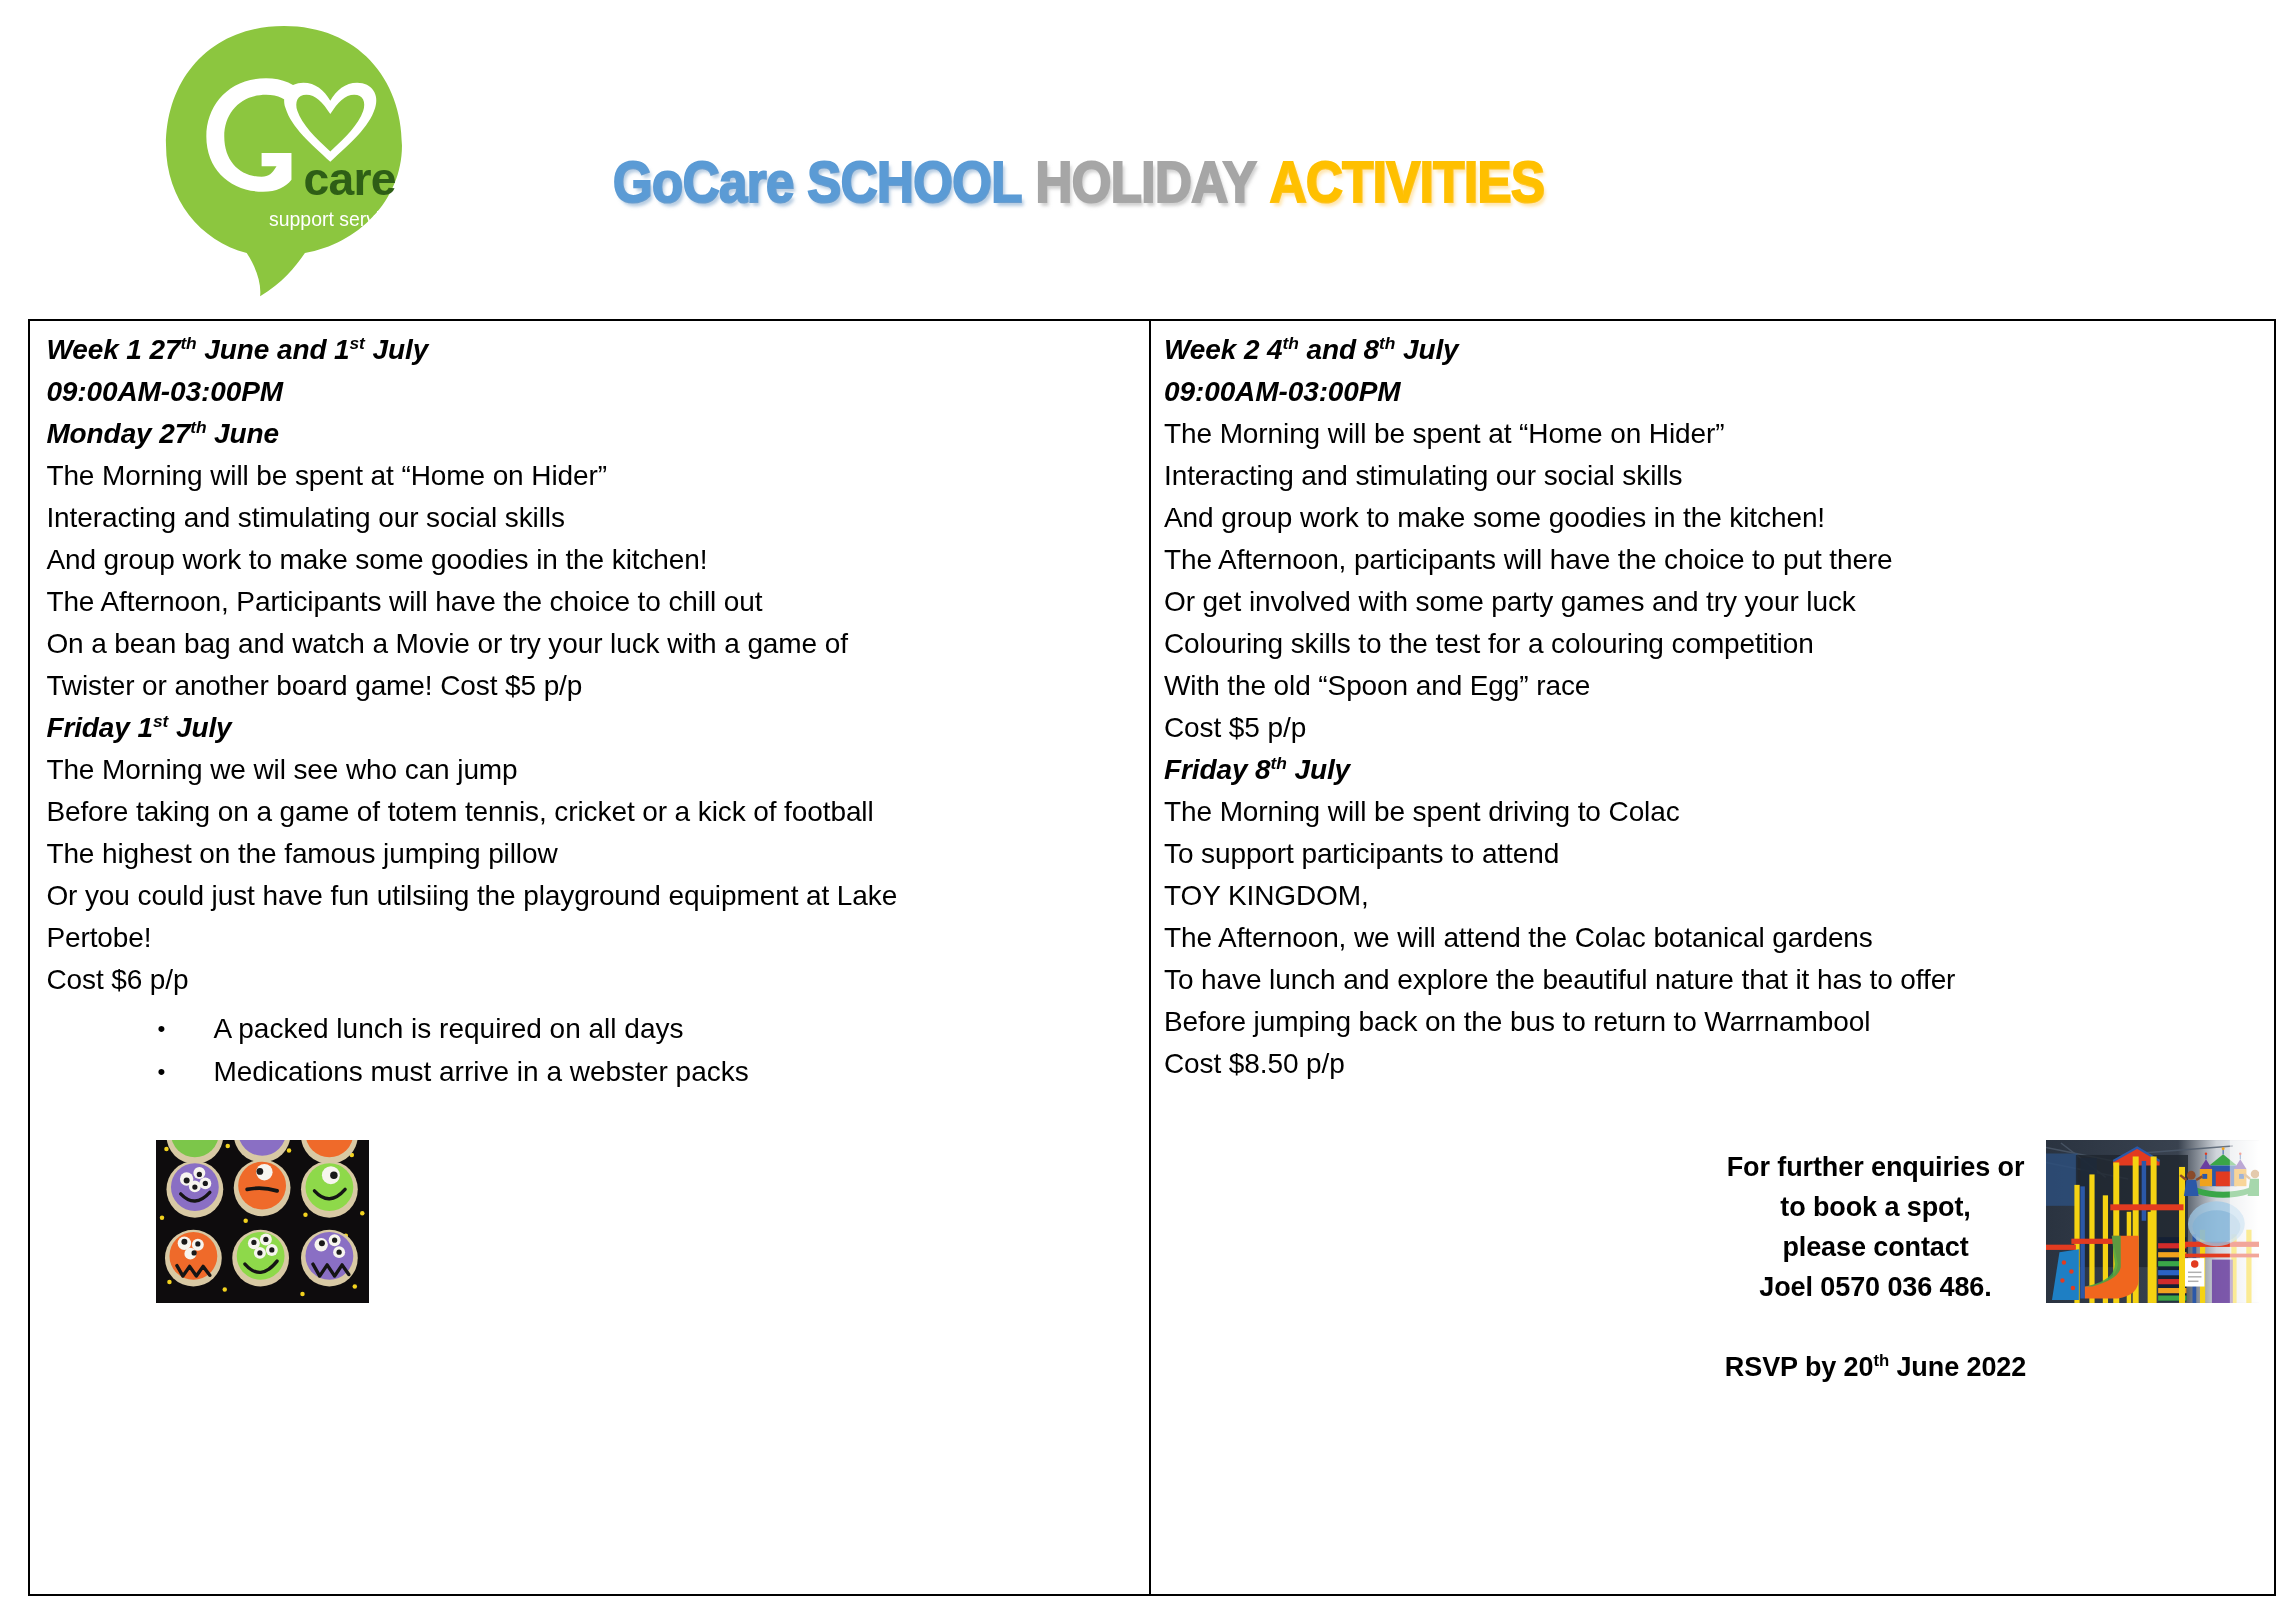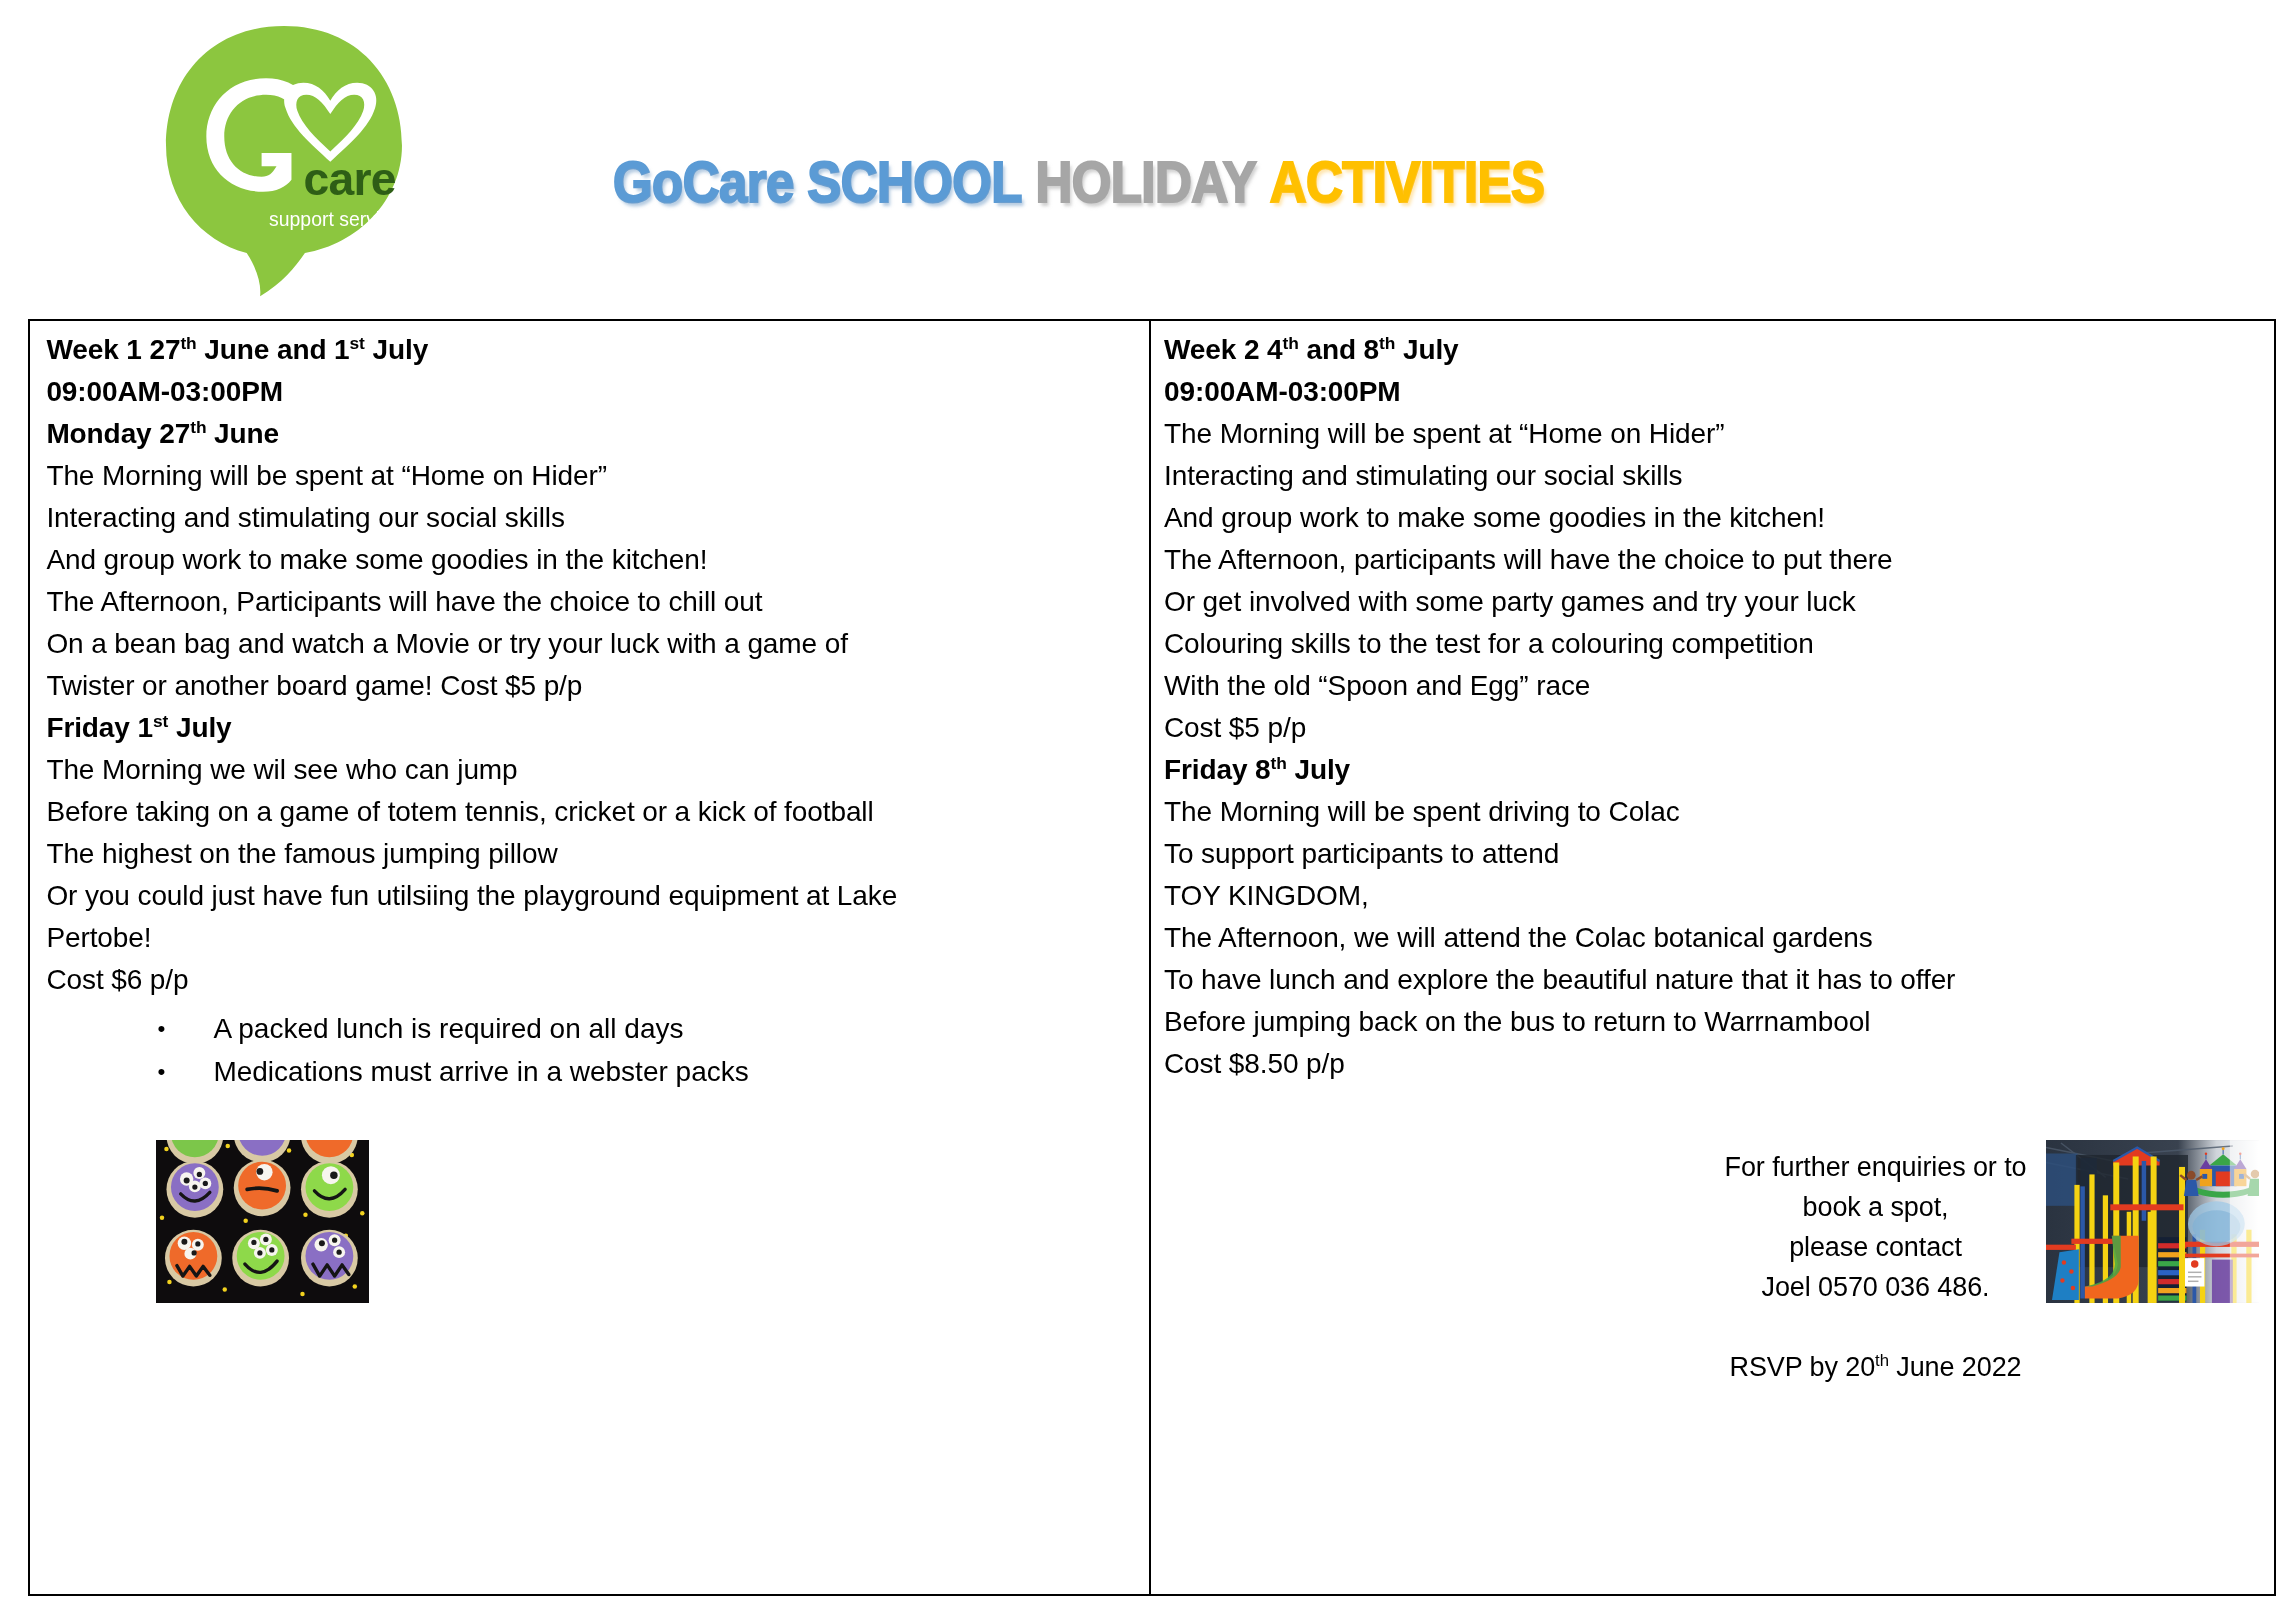--- a/index.html
+++ b/index.html
@@ -65,21 +65,21 @@
   #col-left{ width:1122px; border-right:2.2px solid #000; padding:7.5px 13.5px 0 16.4px;}
   #col-right{ width:1125px; padding:7.5px 16.4px 0 13.5px;}
 
   .line{
     font-size:28px;
     line-height:42px;
     white-space:nowrap;
     font-family:"Liberation Sans Narrow","Liberation Sans", sans-serif;
     letter-spacing:-0.1px;
   }
-  .line.b{font-weight:bold;}
+  .line.b{font-weight:bold;font-style:italic;}
   .line sup{font-size:.62em; vertical-align:super; line-height:0;}
   #col-right .line{}
 
   ul.notes{
     margin:6px; padding:0 0 0 0; list-style:none;
   }
   ul.notes li{
     font-size:28px;
     line-height:43px;
     position:relative;
@@ -113,21 +113,21 @@
 
   
   #contact{
     position:absolute;
     left:568px; top:826px;
     width:314px;
     text-align:center;
   }
   #contact .line{
     text-align:center;
-    font-weight:normal;
+    font-weight:bold;
     font-size:27px;
     line-height:40px;
     white-space:normal;
   }
   #contact .gap{height:40px;}
 </style>
 </head>
 <body>
 
 <div id="header">

